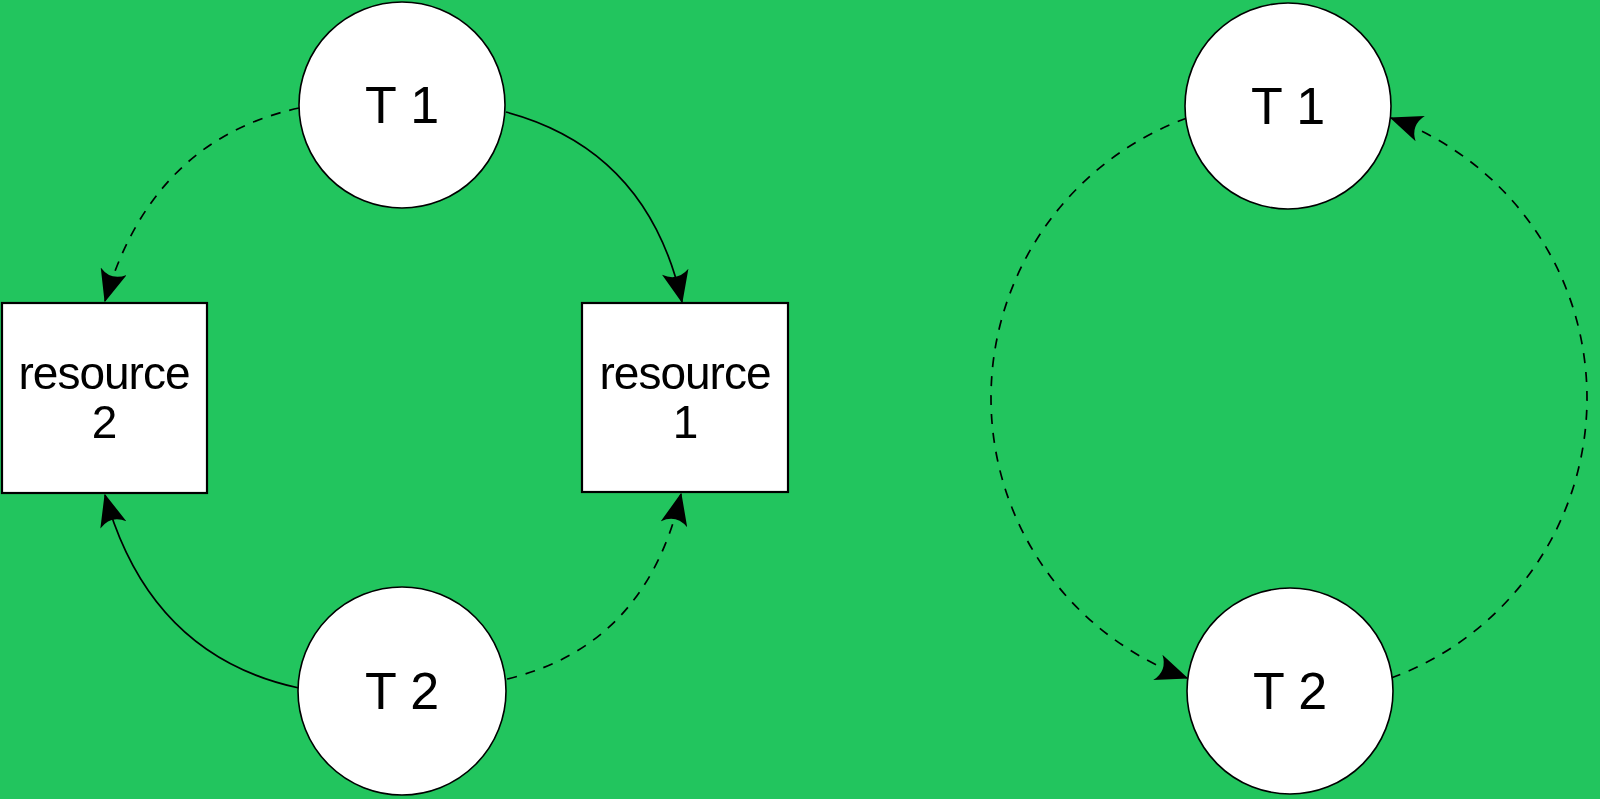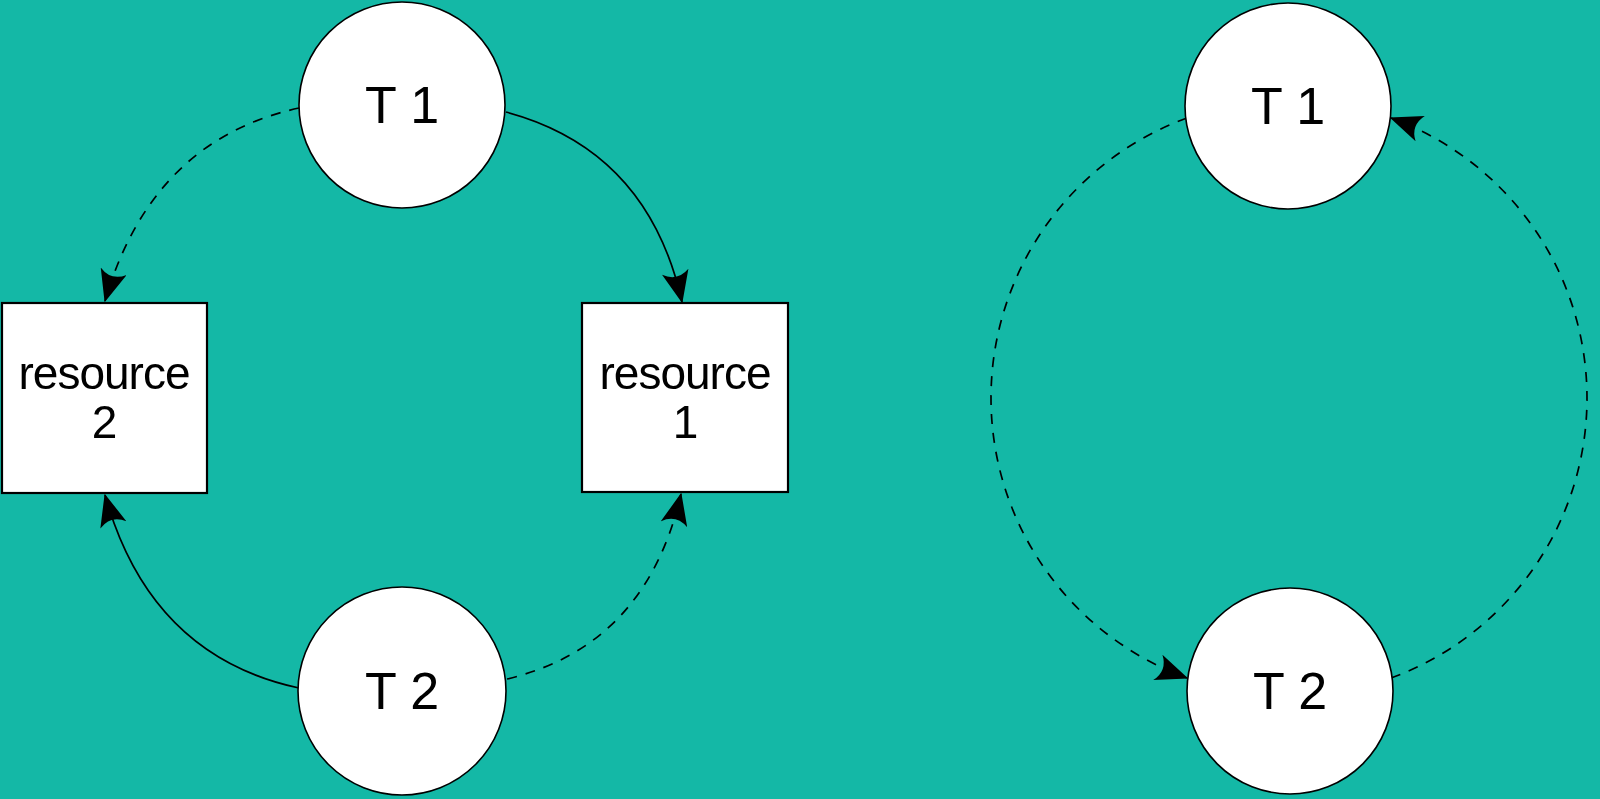--- a/index.html
+++ b/index.html
@@ -4,21 +4,21 @@
 <style>
   html, body {
     margin: 0;
     padding: 0;
     background: #ffffff;
   }
   .canvas {
     position: relative;
     width: 1600px;
     height: 799px;
-    background: #14b8a6;
+    background: #22c55e;
     overflow: hidden;
   }
   svg { display: block; }
   .node {
     fill: #ffffff;
     stroke: #000000;
     stroke-width: 1.6;
   }
   .box {
     fill: #ffffff;

